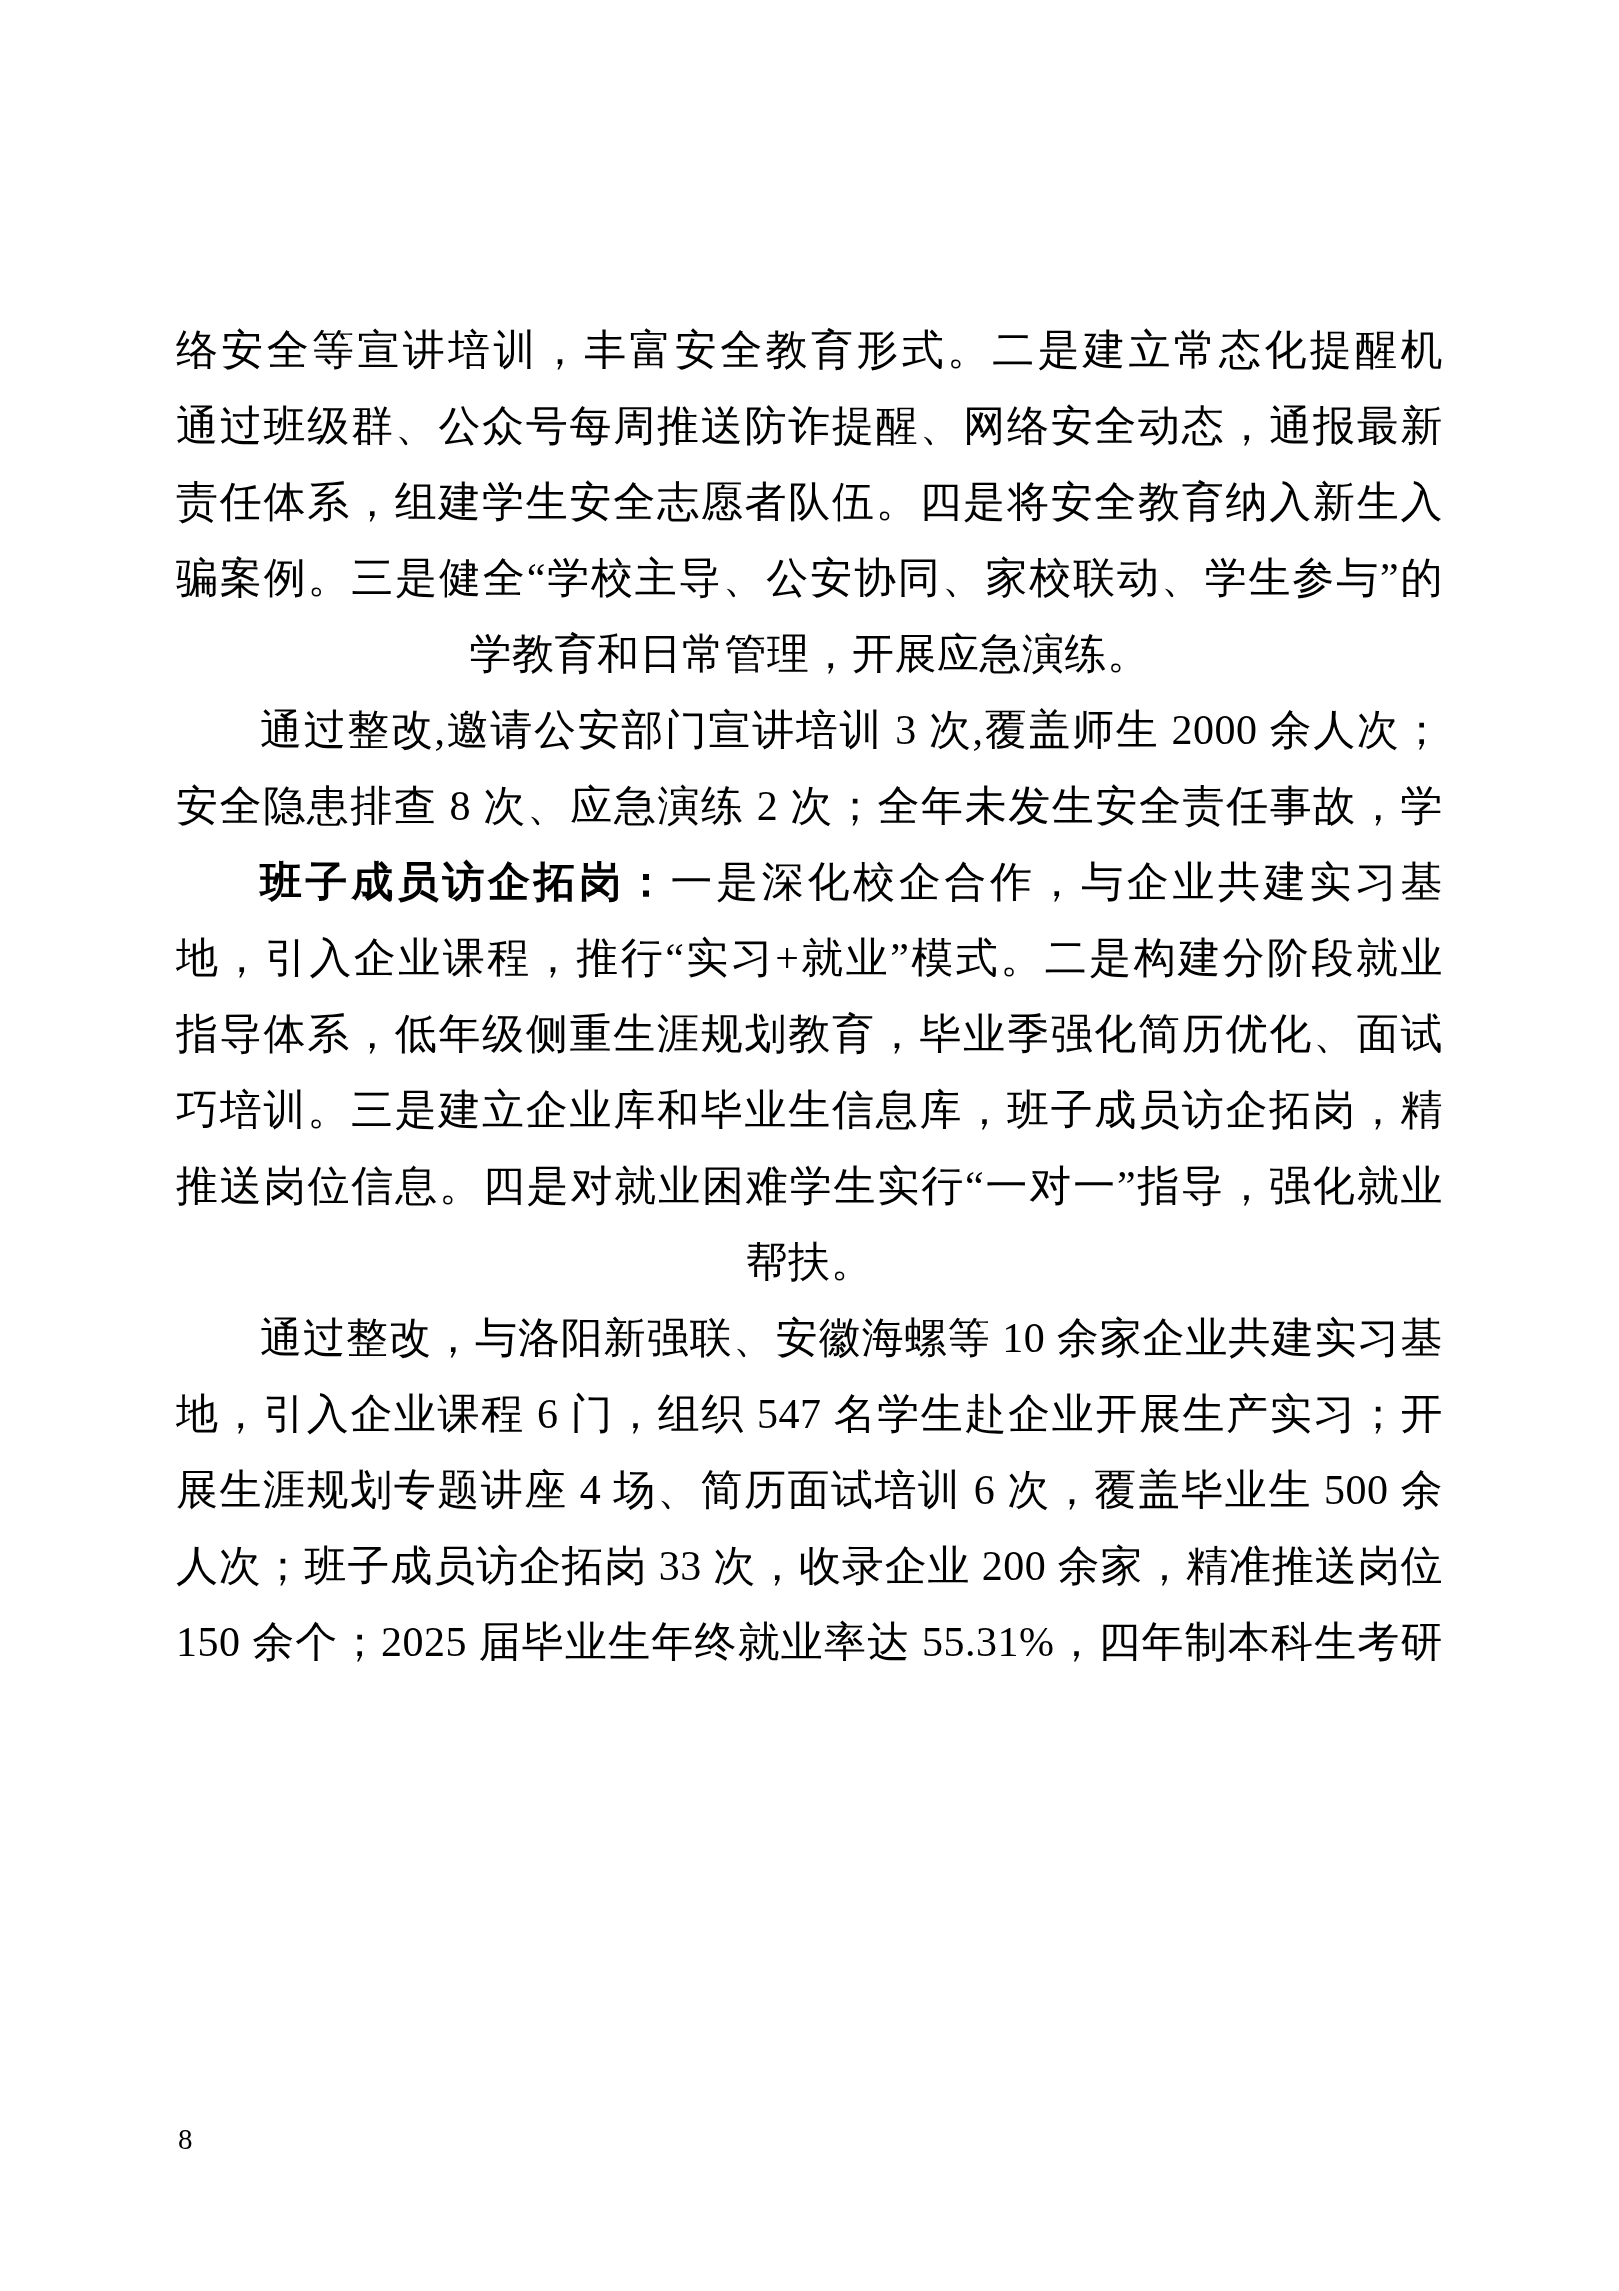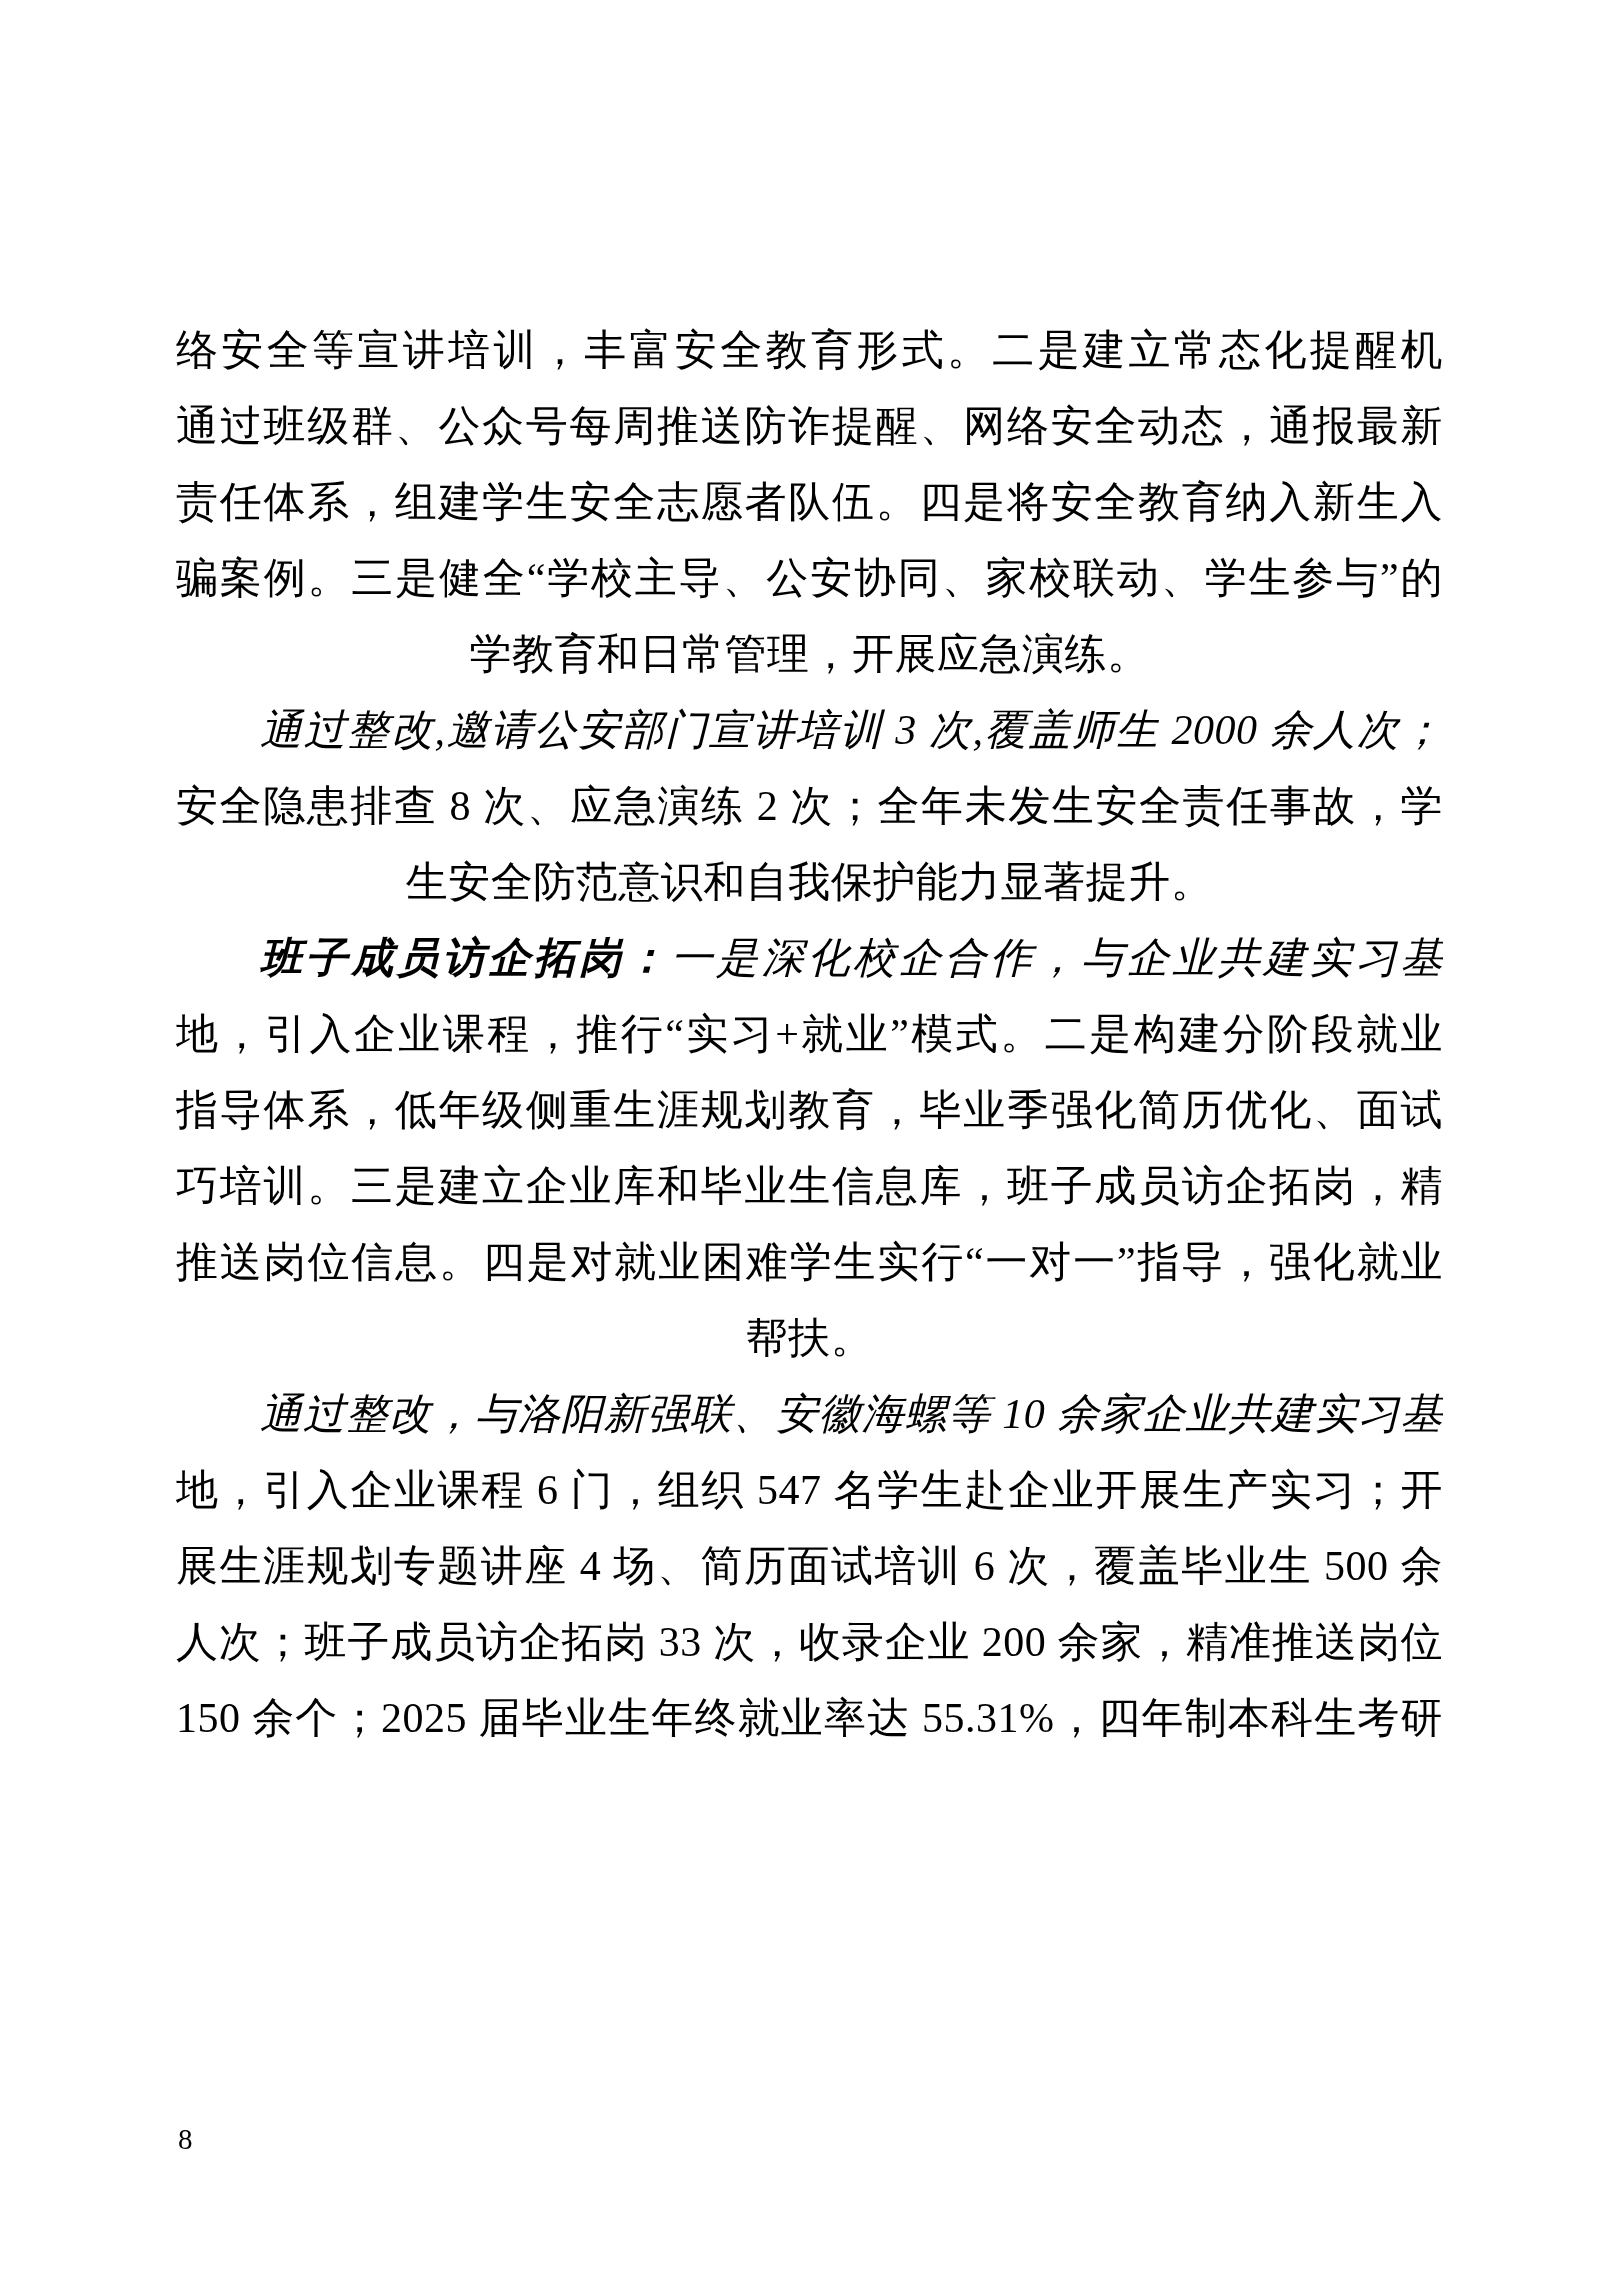--- a/index.html
+++ b/index.html
@@ -37,21 +37,20 @@
     letter-spacing: 0.5px;
   }
   
   .line.j {
     text-align: justify;
     text-align-last: justify;
   }
   
   .line.ind {
     text-indent: 2em;
-    font-style: italic;
   }
   .lead {
     font-weight: bold;
   }
   .footer-page-number {
     position: absolute;
     left: 178px;
     top: 2125px;
     font-size: 29px;
     line-height: 29px;
@@ -62,21 +61,20 @@
 
 <div class="page">
   <div class="body-text">
     <div class="line j"><span class="lead"></span><span>络安全等宣讲培训，丰富安全教育形式。二是建立常态化提醒机制，</span></div>
     <div class="line j"><span class="lead"></span><span>通过班级群、公众号每周推送防诈提醒、网络安全动态，通报最新诈</span></div>
     <div class="line j"><span class="lead"></span><span>责任体系，组建学生安全志愿者队伍。四是将安全教育纳入新生入</span></div>
     <div class="line j"><span class="lead"></span><span>骗案例。三是健全“学校主导、公安协同、家校联动、学生参与”的</span></div>
     <div class="line"><span class="lead"></span><span>学教育和日常管理，开展应急演练。</span></div>
     <div class="line j ind"><span class="lead"></span><span>通过整改,邀请公安部门宣讲培训 3 次,覆盖师生 2000 余人次；</span></div>
     <div class="line j"><span class="lead"></span><span>安全隐患排查 8 次、应急演练 2 次；全年未发生安全责任事故，学</span></div>
-    <div class="line"><span class="lead"></span><span>生安全防范意识和自我保护能力显著提升。</span></div>
     <div class="line j ind"><span class="lead">班子成员访企拓岗：</span><span>一是深化校企合作，与企业共建实习基</span></div>
     <div class="line j"><span class="lead"></span><span>地，引入企业课程，推行“实习+就业”模式。二是构建分阶段就业</span></div>
     <div class="line j"><span class="lead"></span><span>指导体系，低年级侧重生涯规划教育，毕业季强化简历优化、面试技</span></div>
     <div class="line j"><span class="lead"></span><span>巧培训。三是建立企业库和毕业生信息库，班子成员访企拓岗，精准</span></div>
     <div class="line j"><span class="lead"></span><span>推送岗位信息。四是对就业困难学生实行“一对一”指导，强化就业</span></div>
     <div class="line"><span class="lead"></span><span>帮扶。</span></div>
     <div class="line j ind"><span class="lead"></span><span>通过整改，与洛阳新强联、安徽海螺等 10 余家企业共建实习基</span></div>
     <div class="line j"><span class="lead"></span><span>地，引入企业课程 6 门，组织 547 名学生赴企业开展生产实习；开</span></div>
     <div class="line j"><span class="lead"></span><span>展生涯规划专题讲座 4 场、简历面试培训 6 次，覆盖毕业生 500 余</span></div>
     <div class="line j"><span class="lead"></span><span>人次；班子成员访企拓岗 33 次，收录企业 200 余家，精准推送岗位</span></div>

